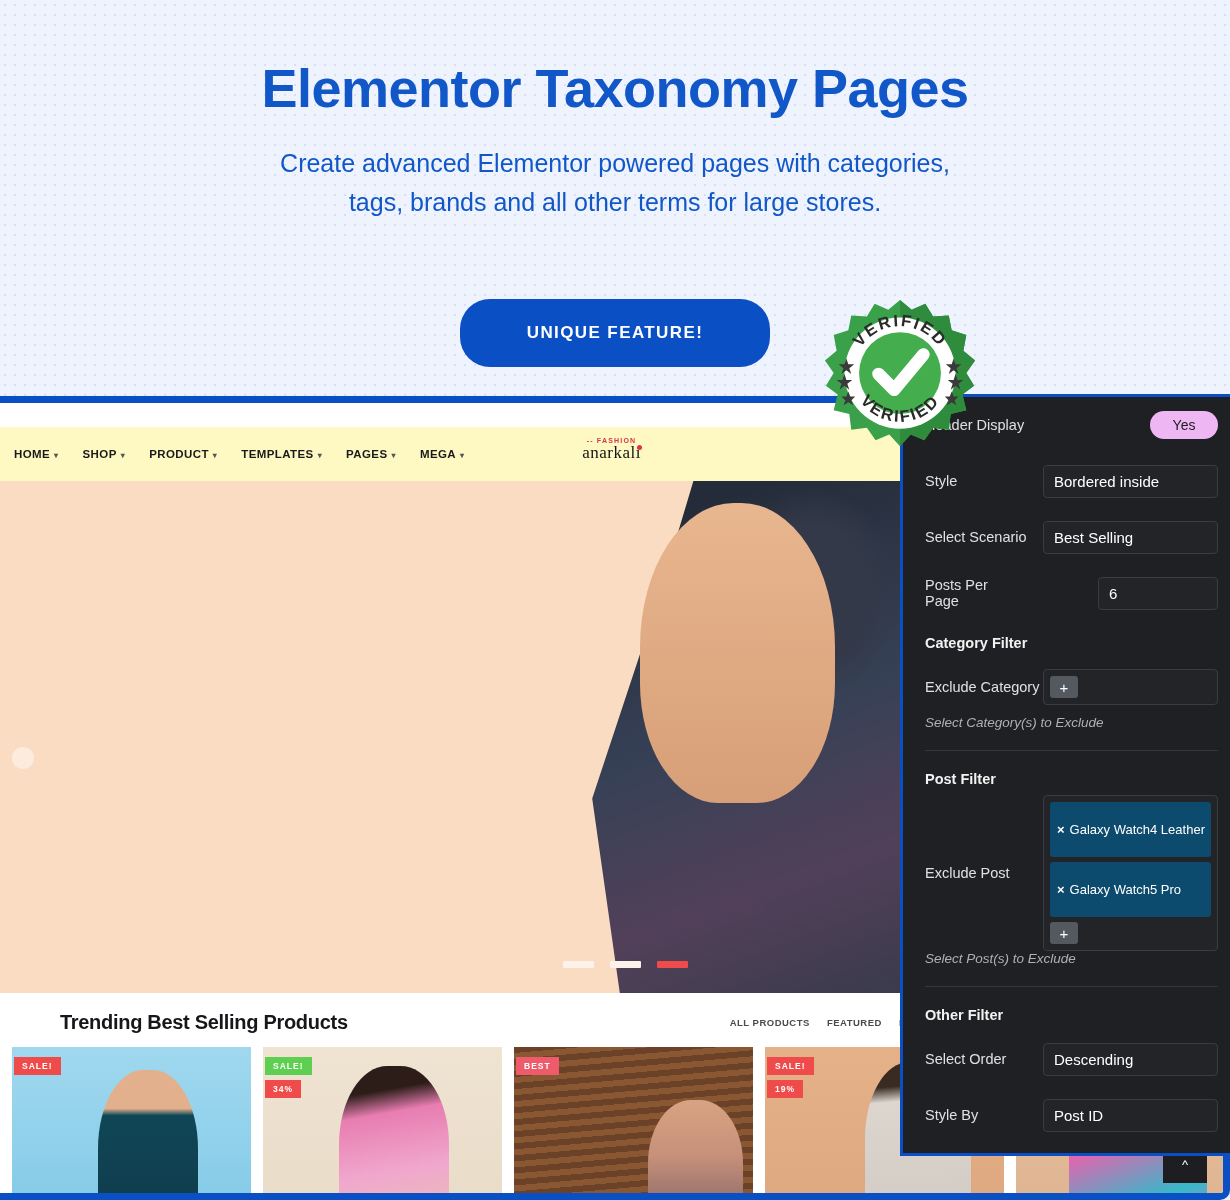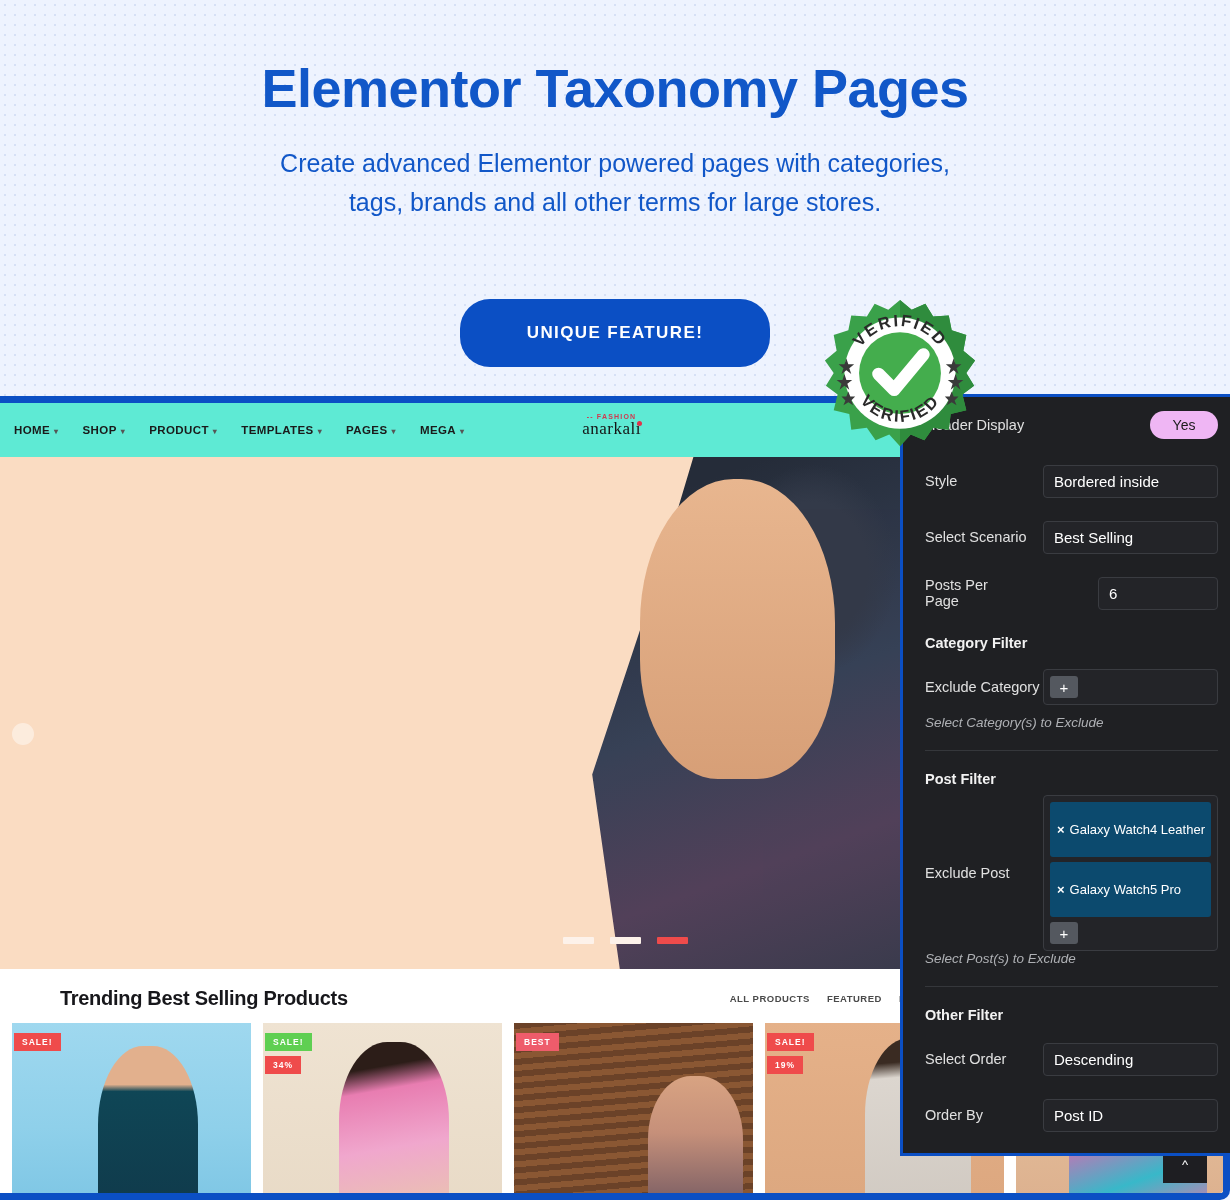--- a/index.html
+++ b/index.html
@@ -55,22 +55,22 @@
     border-left:none;
     border-radius:0 10px 10px 0;
     background:#fff;
     overflow:hidden;
     z-index:10;
   }
   .site-inner { position:relative; width:100%; height:100%; overflow:hidden; background:#fff; }
 
   
   .site-nav {
-    position:relative; height:54px; background:#5eead4;
-    display:flex; align-items:center; padding:0 14px;
+    position:relative; height:54px; background:#fef9c3;
+    display:flex; align-items:center; padding:0 14px;margin-top:24px;
   }
   .nav-list { display:flex; align-items:center; gap:24px; }
   .nav-item {
     display:flex; align-items:center; gap:4px;
     font-size:11.5px; font-weight:bold; color:#1a1a1a;
     letter-spacing:0.4px; cursor:pointer;
   }
   .caret { font-size:8px; color:#555; transform:translateY(1px); }
   .brand {
     position:absolute; left:0; right:0; top:10px;
@@ -447,18 +447,18 @@
   <div class="sp-section">Other Filter</div>
 
   <div class="sp-row">
     <span class="sp-label">Select Order</span>
     <div class="sp-control">
       <div class="sp-select">Descending</div>
     </div>
   </div>
 
   <div class="sp-row">
-    <span class="sp-label">Order By</span>
+    <span class="sp-label">Style By</span>
     <div class="sp-control">
       <div class="sp-select">Post ID</div>
     </div>
   </div>
 </div>
 
 </body></html>

